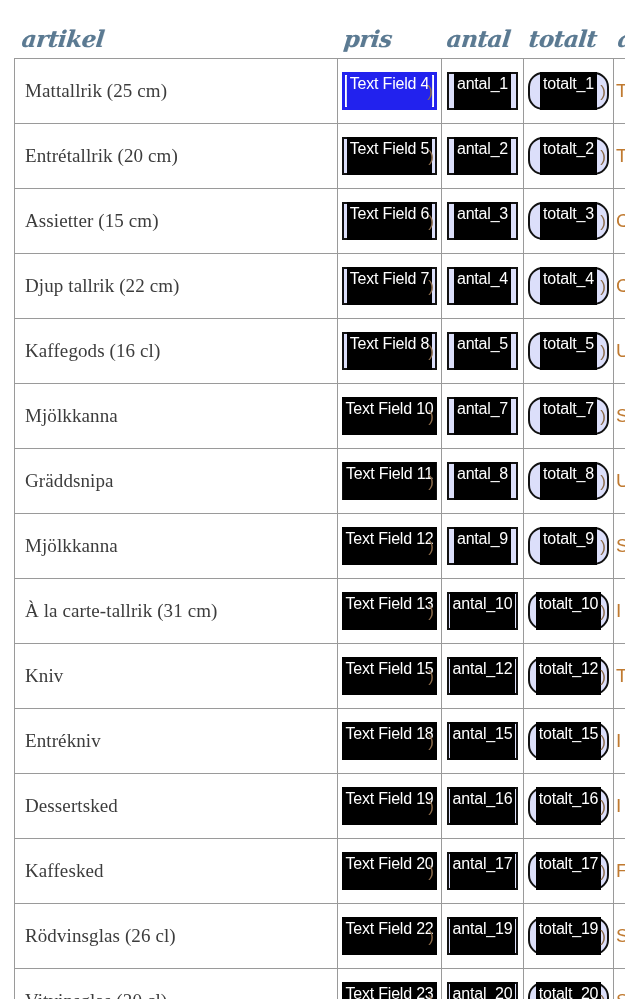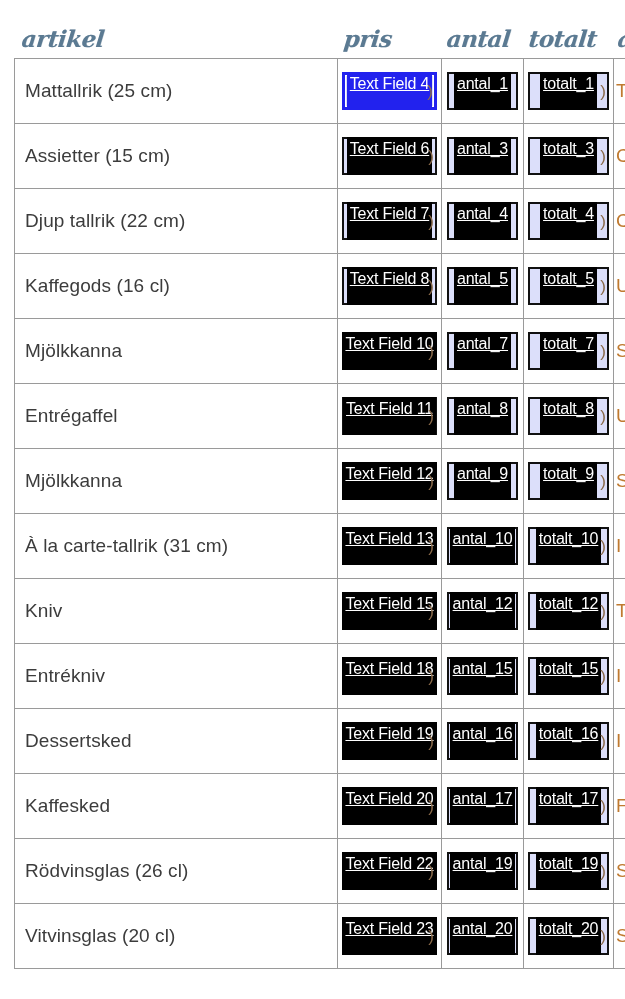--- a/index.html
+++ b/index.html
@@ -66,21 +66,21 @@
   .col-pris    { width: 104px; }
   .col-antal   { width: 82px; }
   .col-totalt  { width: 90px; }
   .col-extra   { width: 12px; }
 
   .artikel-text {
     display: block;
     padding-left: 10px;
     font-size: 19px;
     color: #3c3c3c;
-    font-family: Liberation Sans, sans-serif;
+    font-family: Liberation Serif, serif;
     font-weight: 400;
     letter-spacing: 0.1px;
     white-space: nowrap;
   }
 
   
   .field-cell {
     position: relative;
     padding: 0 !important;
   }
@@ -104,39 +104,38 @@
     display: inline-block;
     background: #000000;
     color: #ffffff;
     font-family: "Liberation Sans", sans-serif;
     font-size: 16px;
     font-weight: 400;
     line-height: 1;
     padding: 4px 3px 18px 3px;
     white-space: nowrap;
     letter-spacing: -0.2px;
-    text-decoration: underline;
   }
   .field.selected .tag {
     background: #2222ee;
     color: #ffffff;
   }
   .field .paren {
     position: absolute;
     right: 1px;
     top: 50%;
     transform: translateY(-50%);
     color: #8a6a4a;
     font-size: 17px;
     line-height: 1;
     pointer-events: none;
   }
   .field.pris .tag { font-size: 16px; }
   .field.antal { margin: 13px 5px; }
-  .field.totalt { margin: 3px 4px; }
+  .field.totalt { margin: 3px 4px; border-radius: 15px; }
 
   
   .sliver {
     overflow: hidden;
     position: relative;
   }
   .sliver-text {
     position: absolute;
     left: 2px;
     top: 50%;
@@ -189,20 +188,45 @@
               <span class="tag">totalt_1</span>
               <span class="paren">)</span>
             </div>
           </td>
           <td class="sliver">
             <span class="sliver-text">T</span>
           </td>
         </tr>
         <tr>
           <td>
+            <span class="artikel-text">Entrétallrik (20 cm)</span>
+          </td>
+          <td class="field-cell">
+            <div class="field pris">
+              <span class="tag">Text Field 5</span>
+              <span class="paren">)</span>
+            </div>
+          </td>
+          <td class="field-cell">
+            <div class="field antal">
+              <span class="tag">antal_2</span>
+            </div>
+          </td>
+          <td class="field-cell">
+            <div class="field totalt">
+              <span class="tag">totalt_2</span>
+              <span class="paren">)</span>
+            </div>
+          </td>
+          <td class="sliver">
+            <span class="sliver-text">T</span>
+          </td>
+        </tr>
+        <tr>
+          <td>
             <span class="artikel-text">Assietter (15 cm)</span>
           </td>
           <td class="field-cell">
             <div class="field pris">
               <span class="tag">Text Field 6</span>
               <span class="paren">)</span>
             </div>
           </td>
           <td class="field-cell">
             <div class="field antal">
@@ -289,21 +313,21 @@
               <span class="tag">totalt_7</span>
               <span class="paren">)</span>
             </div>
           </td>
           <td class="sliver">
             <span class="sliver-text">S</span>
           </td>
         </tr>
         <tr>
           <td>
-            <span class="artikel-text">Entrégaffel</span>
+            <span class="artikel-text">Gräddsnipa</span>
           </td>
           <td class="field-cell">
             <div class="field pris">
               <span class="tag">Text Field 11</span>
               <span class="paren">)</span>
             </div>
           </td>
           <td class="field-cell">
             <div class="field antal">
               <span class="tag">antal_8</span>

